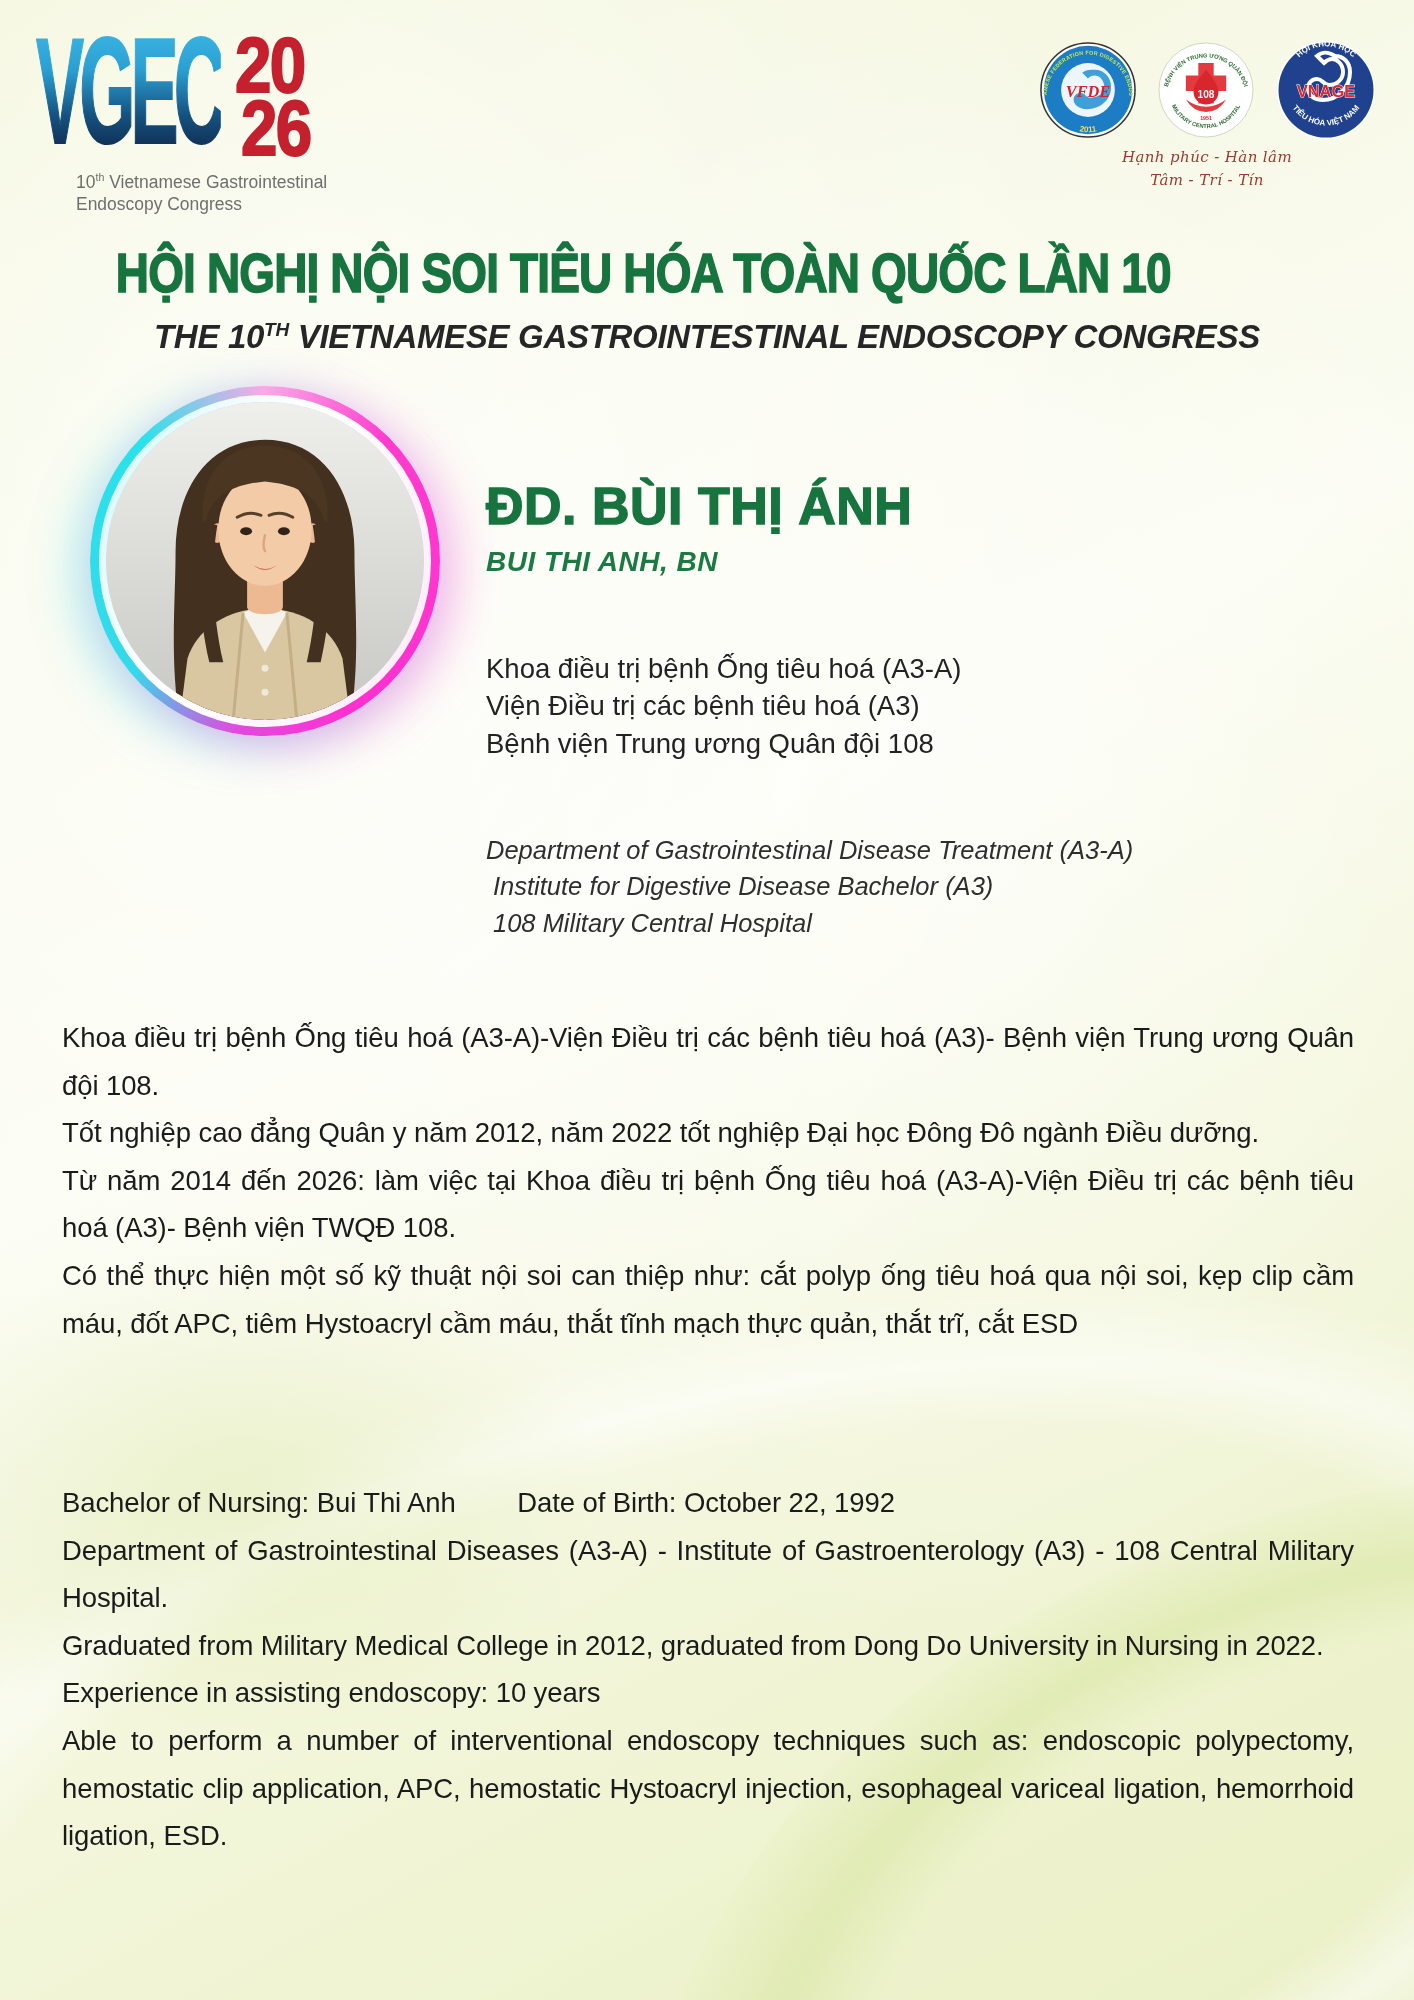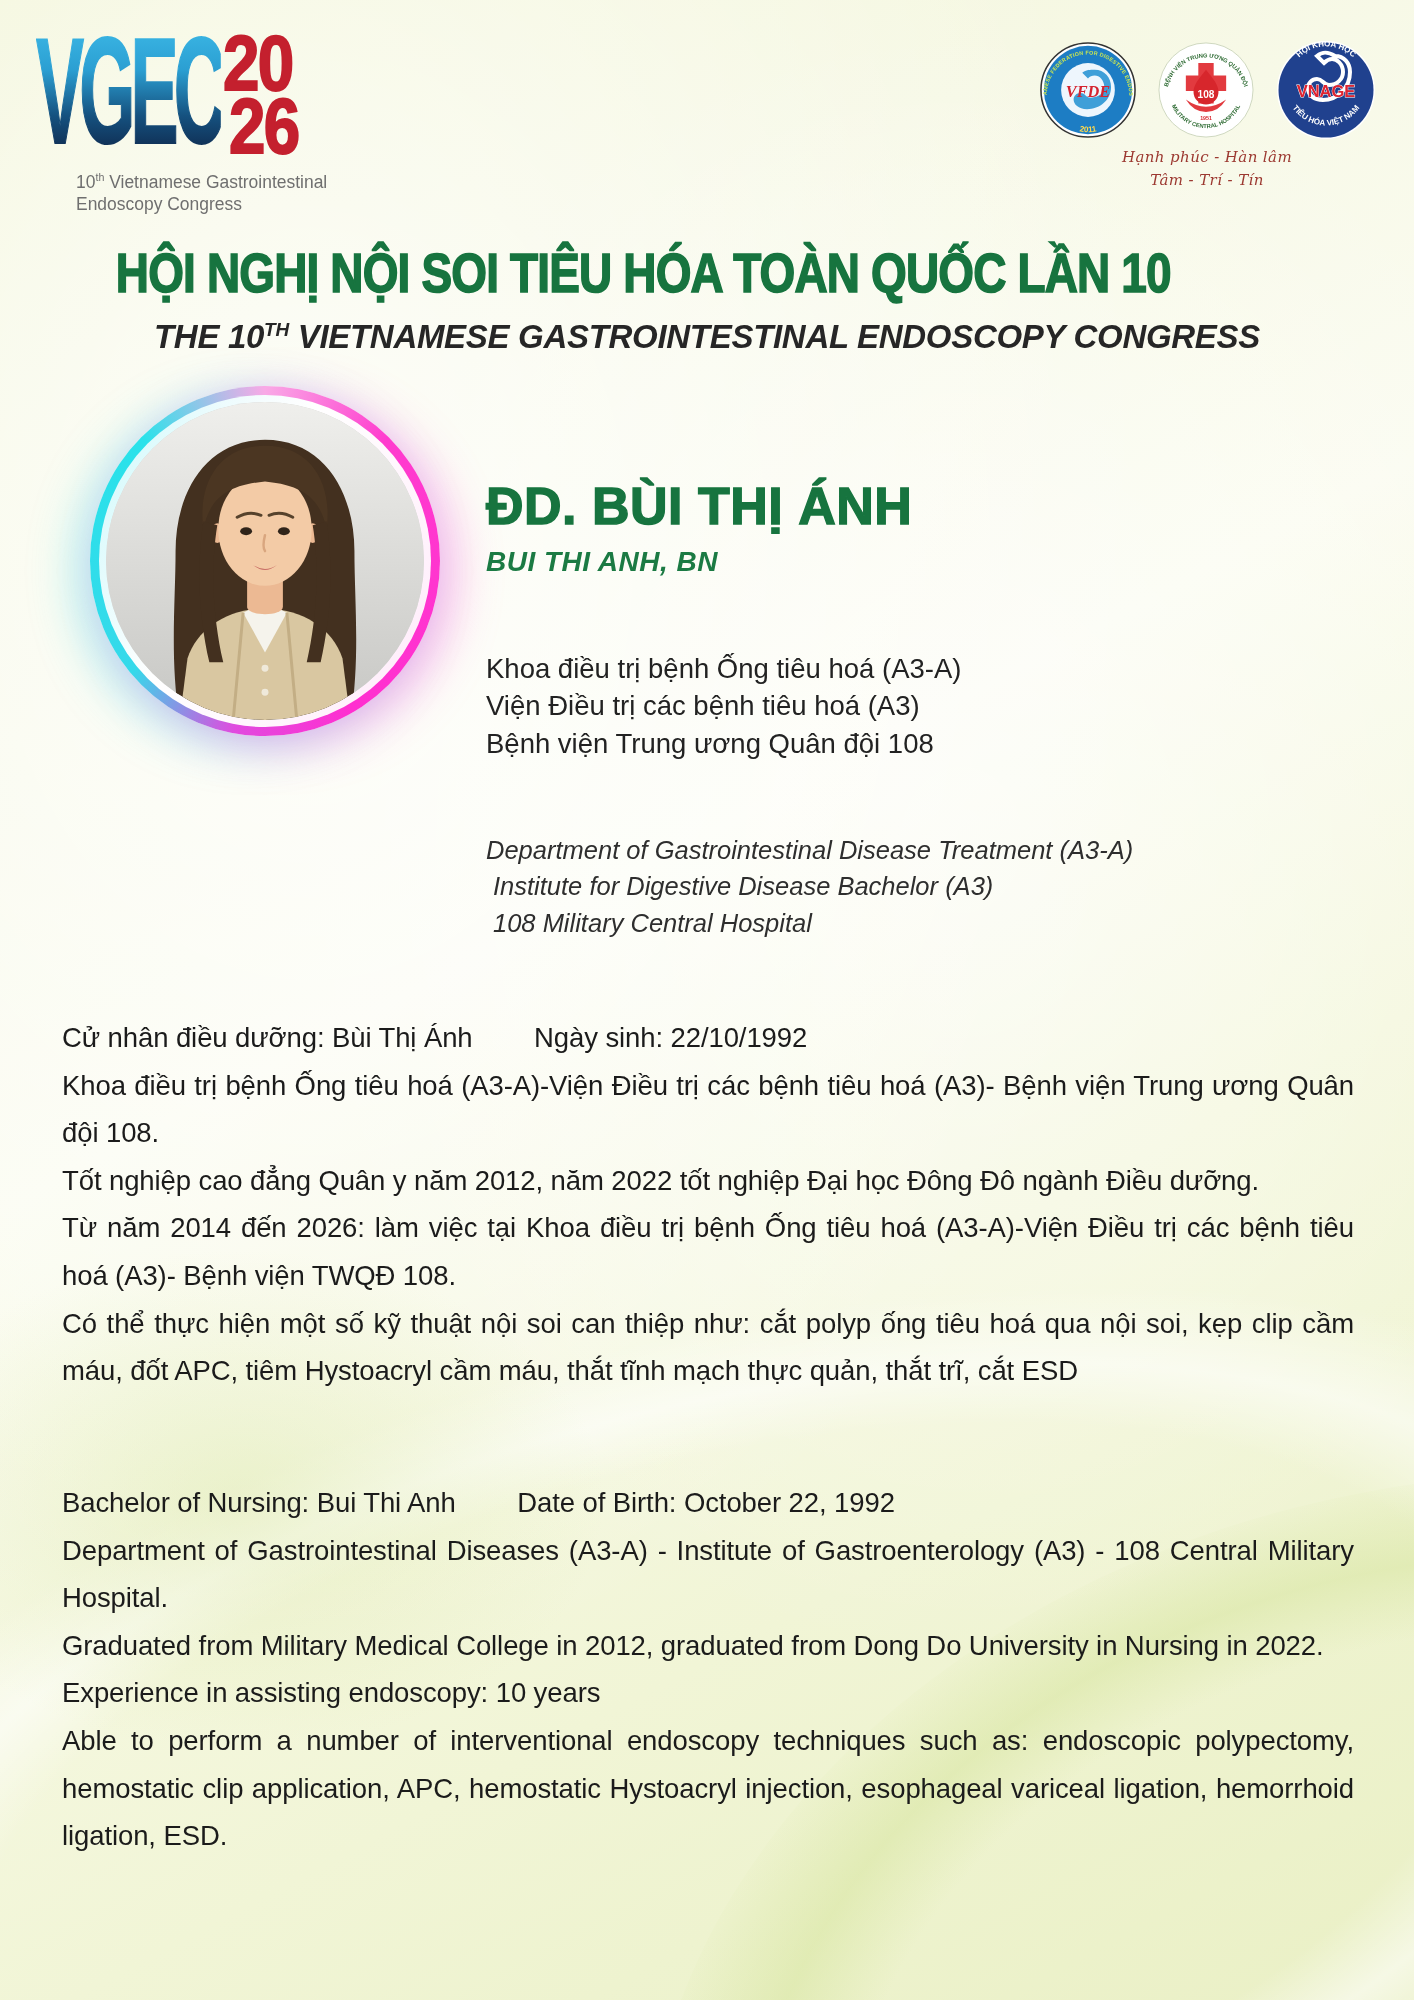--- a/index.html
+++ b/index.html
@@ -17,21 +17,21 @@
       transform:rotate(-14deg);}
   .s2{left:640px;top:1480px;width:1700px;height:1300px;border-radius:50%;
       background:radial-gradient(ellipse at center, rgba(255,255,255,0) 54%, rgba(210,226,150,.45) 62%, rgba(210,226,150,0) 72%);
       transform:rotate(-10deg);}
   .s3{left:-140px;top:1240px;width:760px;height:520px;border-radius:50%;
       background:radial-gradient(ellipse at center, rgba(217,230,164,.42) 0%, rgba(217,230,164,0) 68%);}
   .content{position:relative;z-index:1;width:100%;height:100%;}
 
   
   .vgec-logo{position:absolute;left:36px;top:24px;}
-  .vgec-row{display:flex;align-items:center;}
+  .vgec-row{display:flex;align-items:flex-end;gap:12px;}
   .vgec-word{
     font-size:150px;line-height:.9;font-weight:700;letter-spacing:-10px;
     transform:scaleX(.48);transform-origin:left top;white-space:nowrap;
     background:linear-gradient(180deg,#3cb8e6 0%,#2b9fd2 34%,#15517f 68%,#0e2447 100%);
     -webkit-background-clip:text;background-clip:text;color:transparent;
     -webkit-text-stroke:2px transparent;
   }
   .vgec-year{display:flex;flex-direction:column;color:#c4202e;font-weight:700;
     font-size:78px;line-height:.8;transform:scaleX(.84);transform-origin:left top;
     margin-left:-198px;margin-top:6px;letter-spacing:-2px;-webkit-text-stroke:2px #c4202e;}
@@ -209,24 +209,20 @@
         <div>Bệnh viện Trung ương Quân đội 108</div>
       </div>
       <div class="affil-en">
         <div>Department of Gastrointestinal Disease Treatment (A3-A)</div>
         <div class="ind">Institute for Digestive Disease Bachelor (A3)</div>
         <div class="ind">108 Military Central Hospital</div>
       </div>
     </section>
 
     <section class="bio bio-vi">
-      <p class="two-col">
-        <span>Cử nhân điều dưỡng: Bùi Thị Ánh</span>
-        <span class="col2">Ngày sinh: 22/10/1992</span>
-      </p>
       <p>Khoa điều trị bệnh Ống tiêu hoá (A3-A)-Viện Điều trị các bệnh tiêu hoá (A3)- Bệnh viện Trung ương Quân đội 108.</p>
       <p>Tốt nghiệp cao đẳng Quân y năm 2012, năm 2022 tốt nghiệp Đại học Đông Đô ngành Điều dưỡng.</p>
       <p>Từ năm 2014 đến 2026: làm việc tại Khoa điều trị bệnh Ống tiêu hoá (A3-A)-Viện Điều trị các bệnh tiêu hoá (A3)- Bệnh viện TWQĐ 108.</p>
       <p>Có thể thực hiện một số kỹ thuật nội soi can thiệp như: cắt polyp ống tiêu hoá qua nội soi, kẹp clip cầm máu, đốt APC, tiêm Hystoacryl cầm máu, thắt tĩnh mạch thực quản, thắt trĩ, cắt ESD</p>
     </section>
 
     <section class="bio bio-en">
       <p class="two-col">
         <span>Bachelor of Nursing: Bui Thi Anh</span>
         <span class="col2">Date of Birth: October 22, 1992</span>

